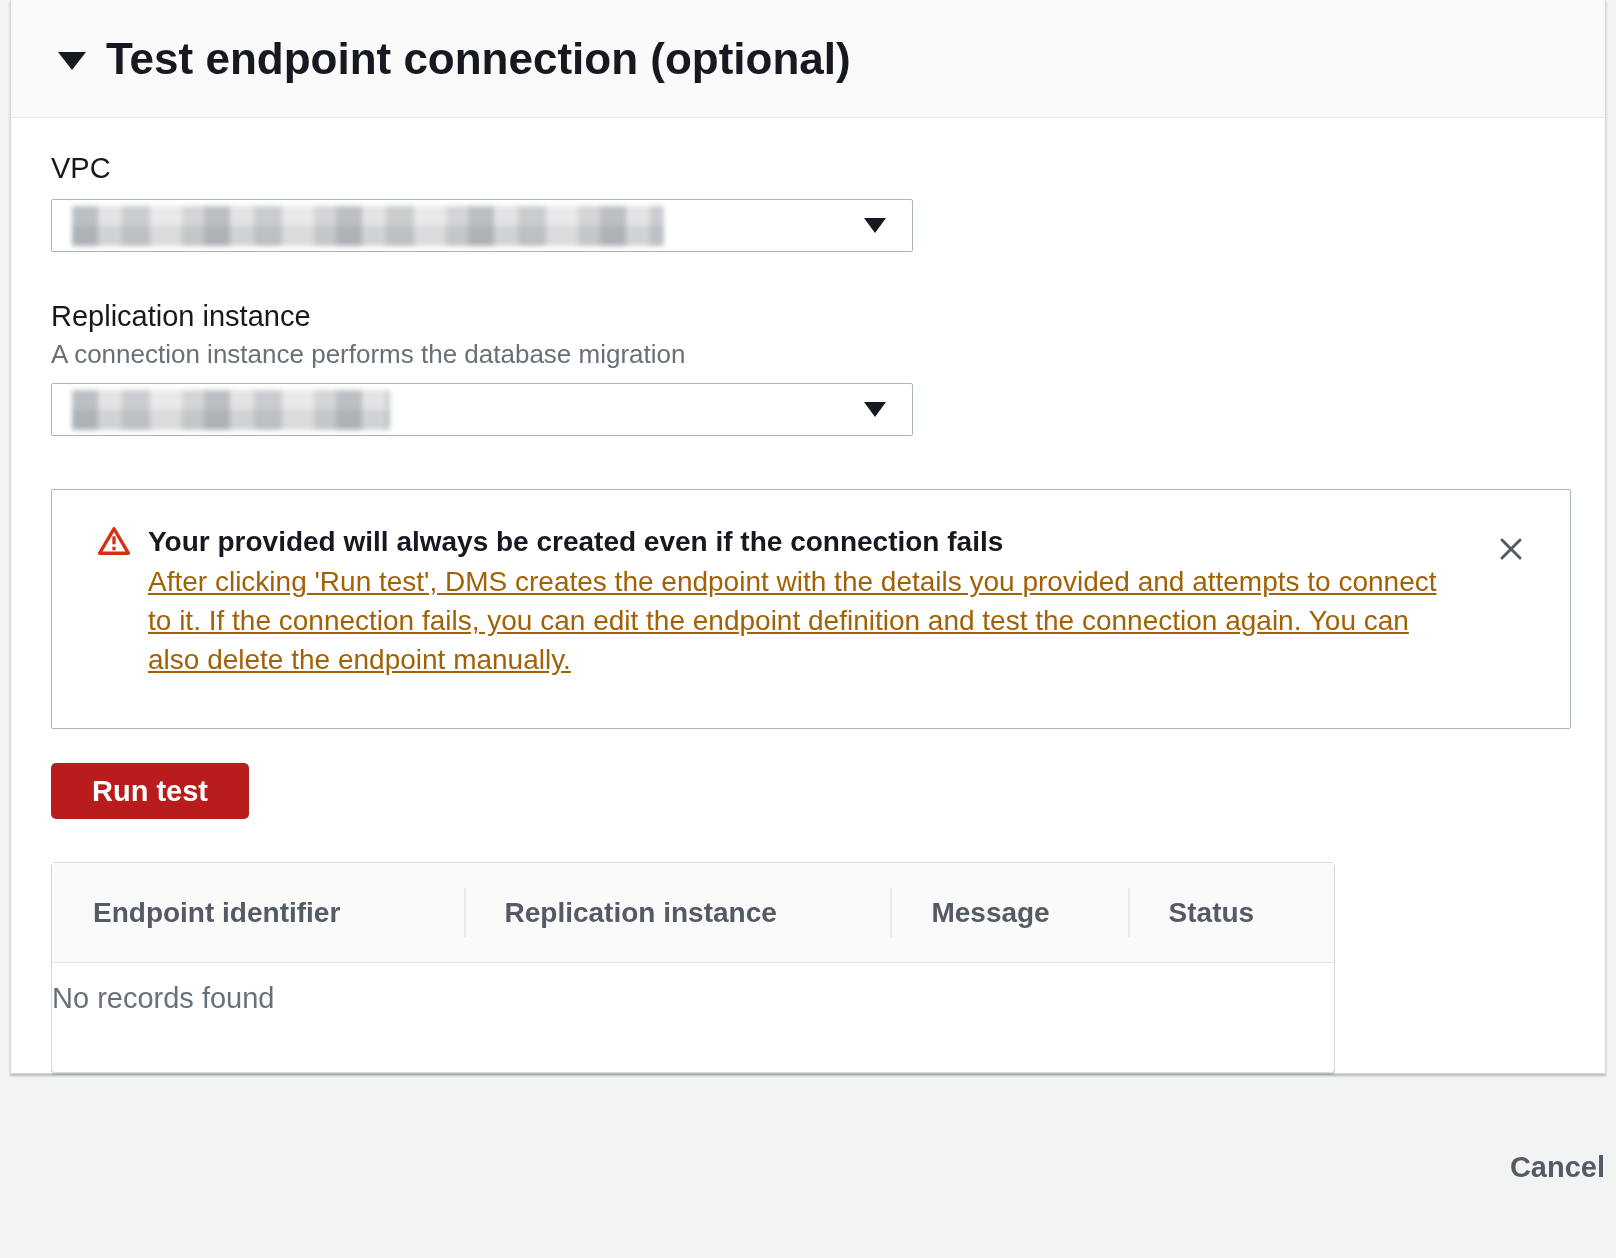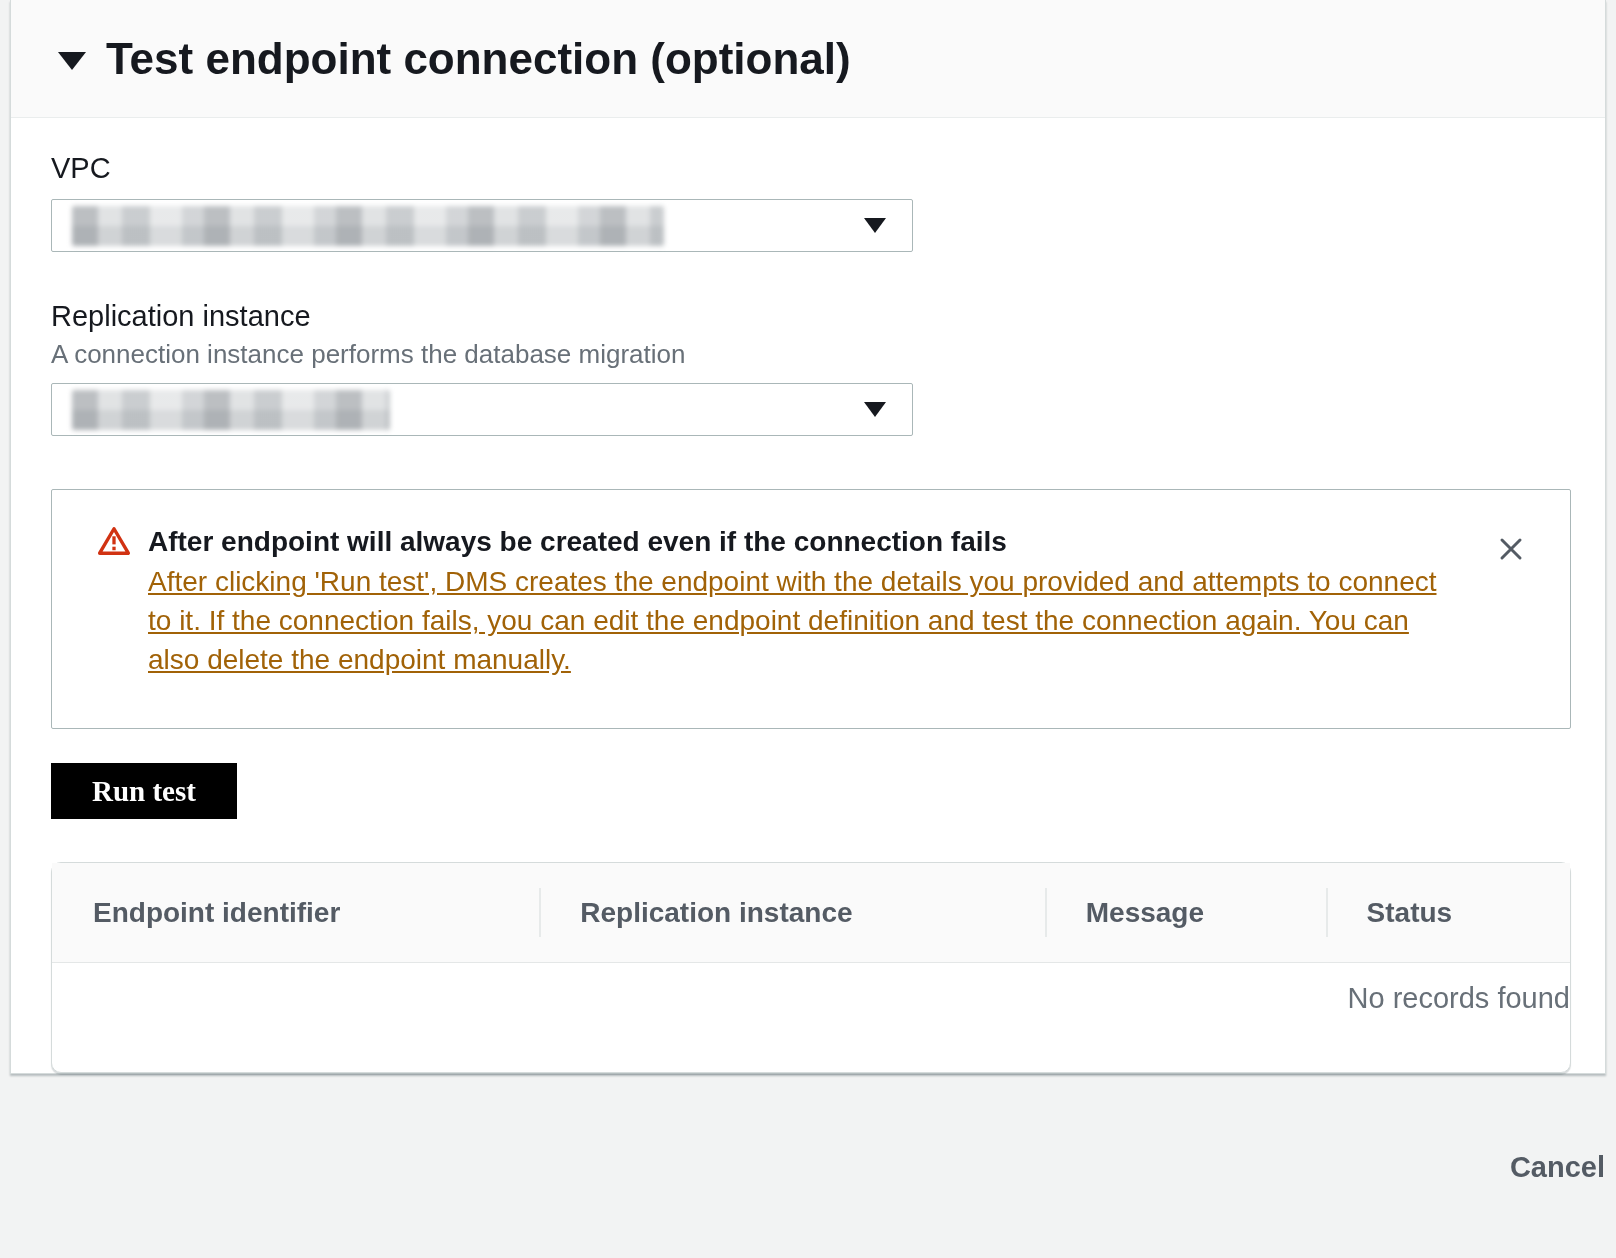--- a/index.html
+++ b/index.html
@@ -128,41 +128,41 @@
     background:none; border:none; padding:0;
     cursor:pointer;
     line-height:0;
   }
 
   .btn {
     display:inline-flex;
     align-items:center;
     justify-content:center;
     border:none;
-    border-radius:0;
-    background:#000000;
+    border-radius:5px;
+    background:#b91c1c;
     color:#ffffff;
-    font-family:Liberation Serif, serif;
+    font-family:Liberation Sans, sans-serif;
     font-weight:700;
     cursor:pointer;
   }
   .btn-run {
     margin-top:34px;
     height:56px;
     padding:0 41px;
     font-size:29px;
   }
 
   .table {
     box-sizing:border-box;
     margin-top:43px;
-    width:1520px;
+    width:1284px;
     background:#fff;
     border:1px solid #d5dbdb;
-    border-radius:10px;
+    border-radius:4px;
     box-shadow:0 2px 1px rgba(0,28,36,.15);
   }
   .thead {
     display:flex;
     height:99px;
     background:#fafafa;
     border-bottom:1px solid #e4e7e7;
   }
   .th {
     box-sizing:border-box;
@@ -182,21 +182,21 @@
     width:2px;
     background:#e7eaea;
   }
   .th-1 { width:32.1%; }
   .th-2 { width:33.3%; }
   .th-3 { width:16.1%; }
   .th-4 { width:18.5%; }
   .tbody {
     height:109px;
     display:flex;
-    justify-content:flex-end;
+    justify-content:flex-start;
   }
   .empty {
     padding-top:19px;
     font-size:29px;
     color:#687078;
   }
 
   .footer {
     display:flex;
     align-items:center;
@@ -252,21 +252,21 @@
     <div class="alert">
       <div class="alert-row">
         <span class="alert-icon">
           <svg width="34" height="33" viewBox="0 0 32 31">
             <path d="M16 3.5 L29.5 26.5 H2.5 Z" fill="none" stroke="#d13212" stroke-width="3.2" stroke-linejoin="round"></path>
             <rect x="14.45" y="10.6" width="3.1" height="7.6" fill="#d13212"></rect>
             <rect x="14.45" y="20.4" width="3.1" height="3.3" fill="#d13212"></rect>
           </svg>
         </span>
         <div class="alert-text">
-          <div class="alert-title">After endpoint will always be created even if the connection fails</div>
+          <div class="alert-title">Your provided will always be created even if the connection fails</div>
           <div class="alert-body">After clicking 'Run test', DMS creates the endpoint with the details you provided and attempts to connect to it. If the connection fails, you can edit the endpoint definition and test the connection again. You can also delete the endpoint manually.</div>
         </div>
       </div>
       <button class="alert-close">
         <svg width="34" height="34" viewBox="0 0 34 34">
           <path d="M8 8 L26 26 M26 8 L8 26" stroke="#545b64" stroke-width="3" stroke-linecap="round"></path>
         </svg>
       </button>
     </div>
 

